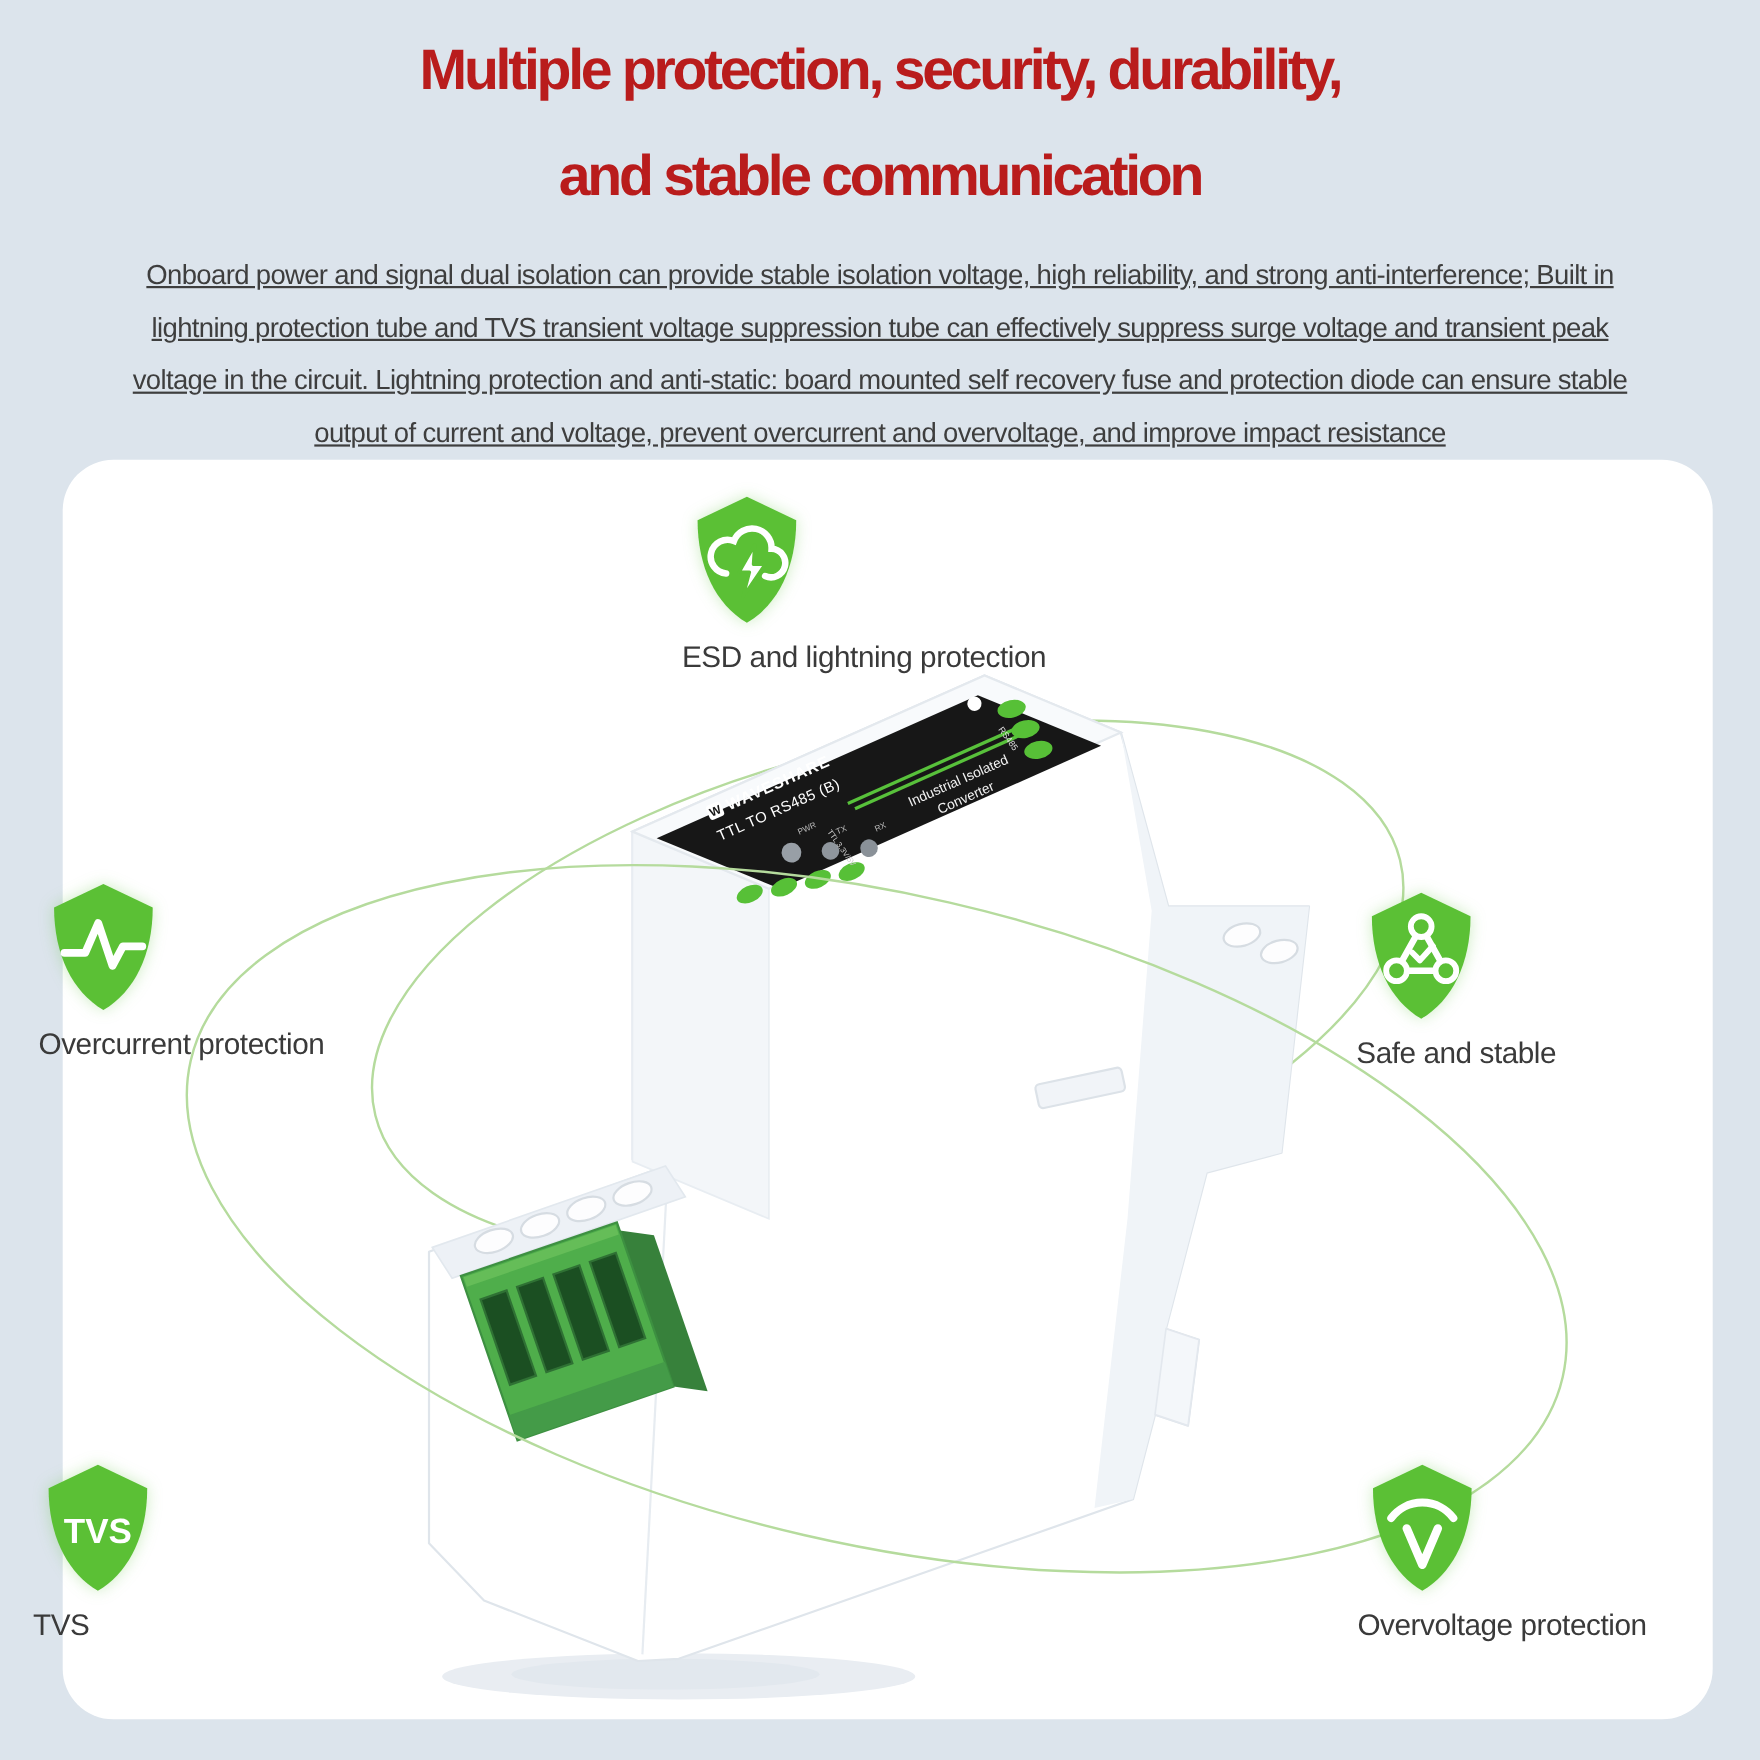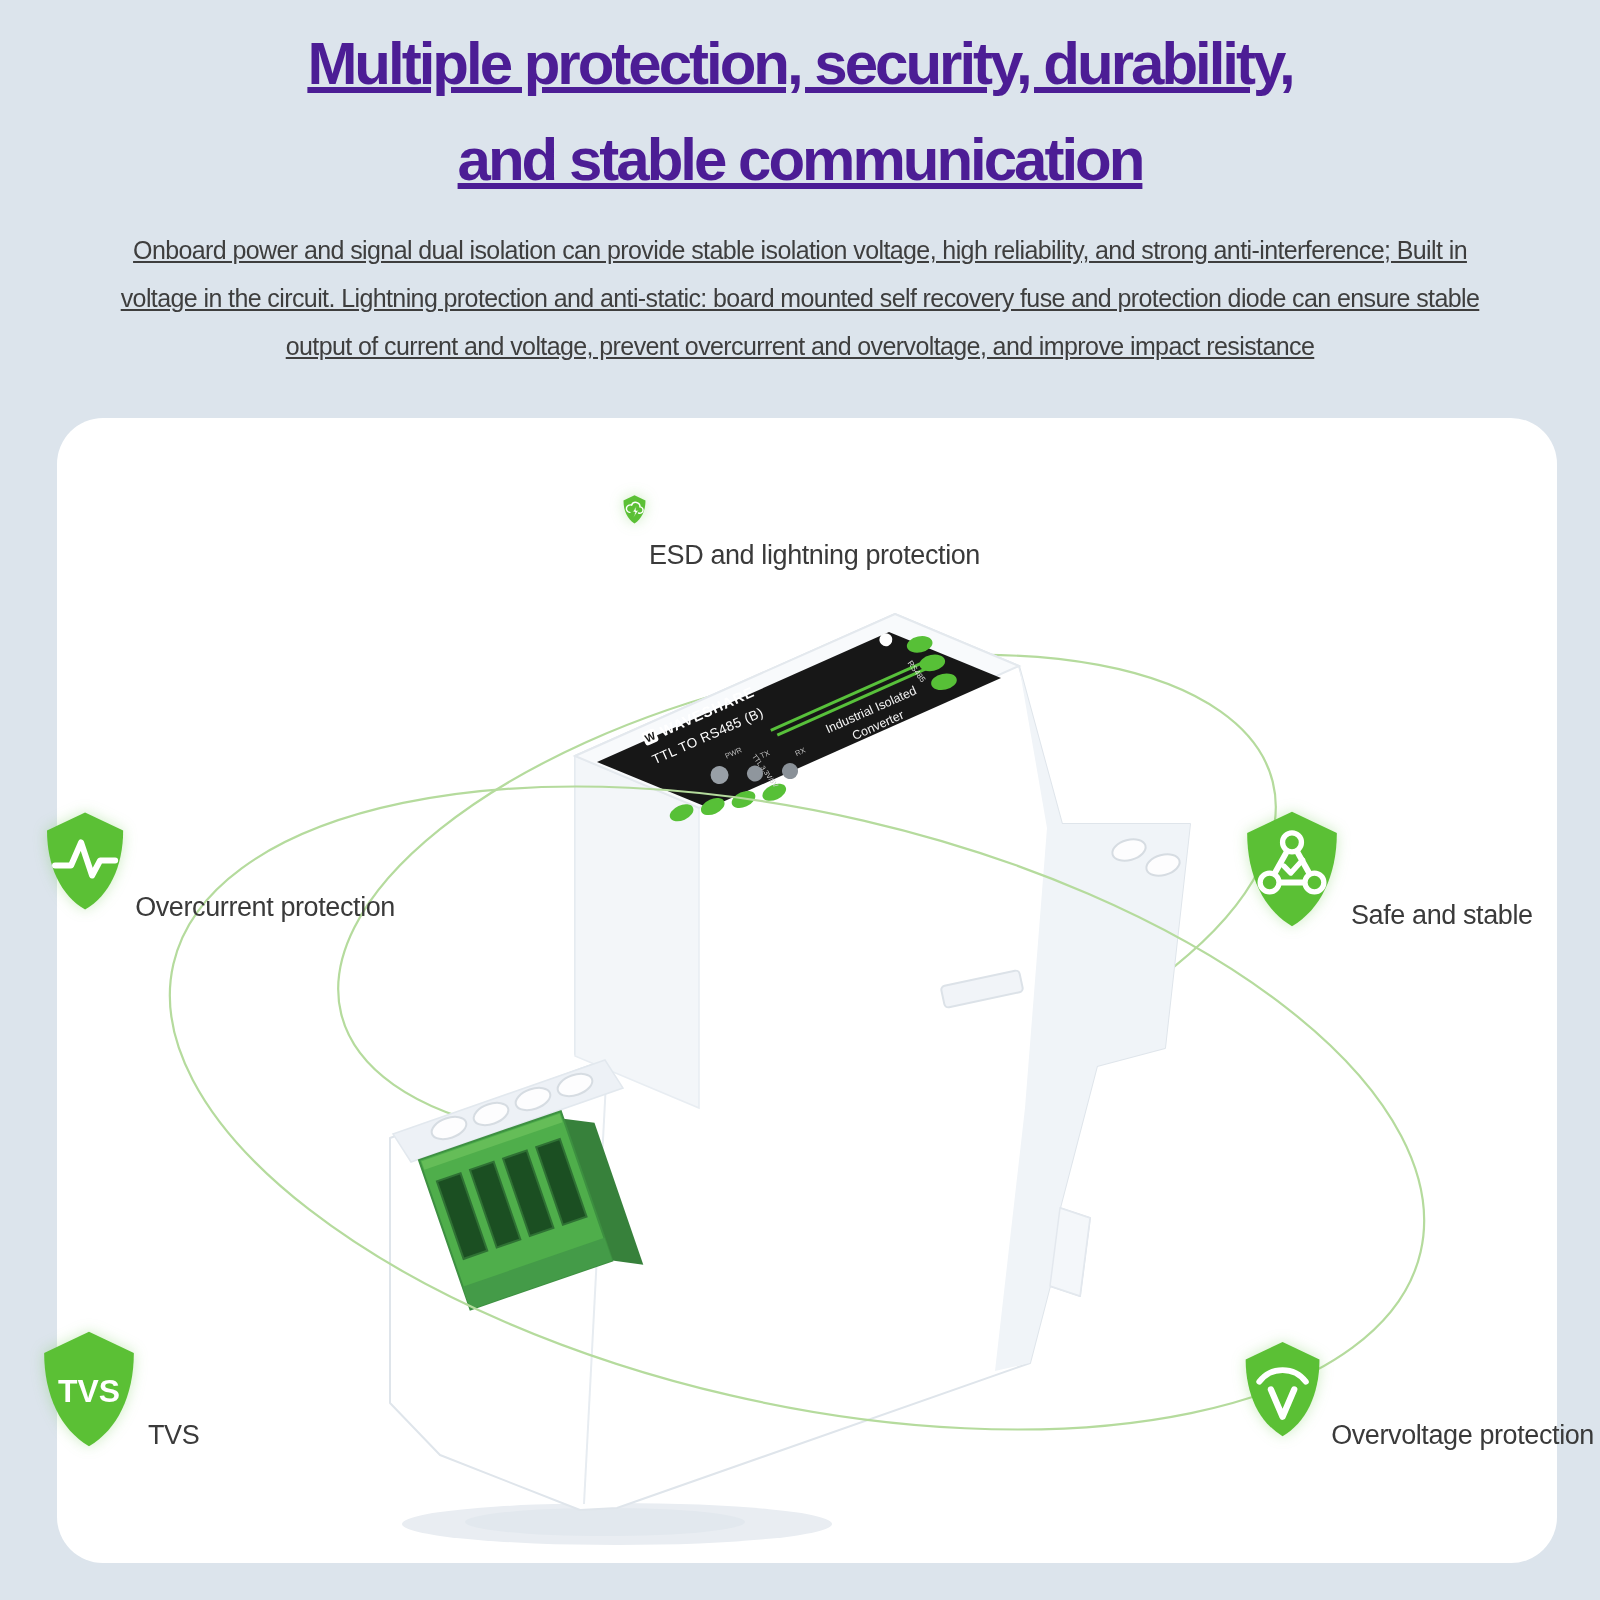--- a/index.html
+++ b/index.html
@@ -2,50 +2,51 @@
 <html><head>
 <meta charset="utf-8">
 <style>
   html,body{margin:0;padding:0;}
   body{
     width:1600px;height:1600px;position:relative;overflow:hidden;
     background:#dce4ec;
     font-family:"Liberation Sans", sans-serif;
   }
   .header{position:absolute;left:0;top:0;width:1600px;text-align:center;}
-  .title{margin-top:16px;color:#4c1d95;font-weight:700;font-size:60px;line-height:96px;letter-spacing:-3px;white-space:nowrap;text-decoration:underline;}
+  .title{margin-top:16px;color:#b91c1c;font-weight:700;font-size:52px;line-height:96px;letter-spacing:-3px;white-space:nowrap;}
   .title-line{display:block;}
   .desc{margin-top:18px;color:#3e3e3e;font-size:25px;line-height:48px;letter-spacing:-0.6px;text-decoration:underline;}
   .desc-line{display:block;white-space:nowrap;}
 
   .card{
     position:absolute;left:57px;top:418px;width:1500px;height:1145px;
     background:#ffffff;border-radius:46px;
   }
   .scene{position:absolute;left:0;top:0;width:1500px;height:1145px;z-index:1;}
 
-  .feature{position:absolute;width:360px;display:flex;flex-direction:row;align-items:flex-end;z-index:2;}
+  .feature{position:absolute;width:360px;display:flex;flex-direction:column;align-items:flex-start;z-index:2;}
   .feature .shield{width:118px;height:123px;filter:drop-shadow(0 0 7px rgba(91,192,53,0.30));}
   .feature .feature-label{margin-top:11px;font-size:27px;color:#3a3a3a;letter-spacing:-0.4px;white-space:nowrap;}
   .f-esd{left:563px;top:30px;}
   .f-overcurrent{left:-22px;top:382px;}
   .f-safe{left:1176px;top:390px;}
   .f-tvs{left:-27px;top:910px;}
   .f-overvoltage{left:1177px;top:910px;}
 </style>
 </head>
 <body>
 
 <div class="header">
   <div class="title">
     <span class="title-line">Multiple protection, security, durability,</span>
     <span class="title-line">and stable communication</span>
   </div>
   <div class="desc">
     <span class="desc-line">Onboard power and signal dual isolation can provide stable isolation voltage, high reliability, and strong anti-interference; Built in</span>
+    <span class="desc-line">lightning protection tube and TVS transient voltage suppression tube can effectively suppress surge voltage and transient peak</span>
     <span class="desc-line">voltage in the circuit. Lightning protection and anti-static: board mounted self recovery fuse and protection diode can ensure stable</span>
     <span class="desc-line">output of current and voltage, prevent overcurrent and overvoltage, and improve impact resistance</span>
   </div>
 </div>
 
 <div class="card">
 
   <svg class="scene" viewBox="0 0 1500 1145" aria-hidden="true">
 
     <ellipse cx="750" cy="480" rx="480" ry="220" transform="rotate(-14 750 480)" fill="none" stroke="#b5db9d" stroke-width="2.2"></ellipse>

